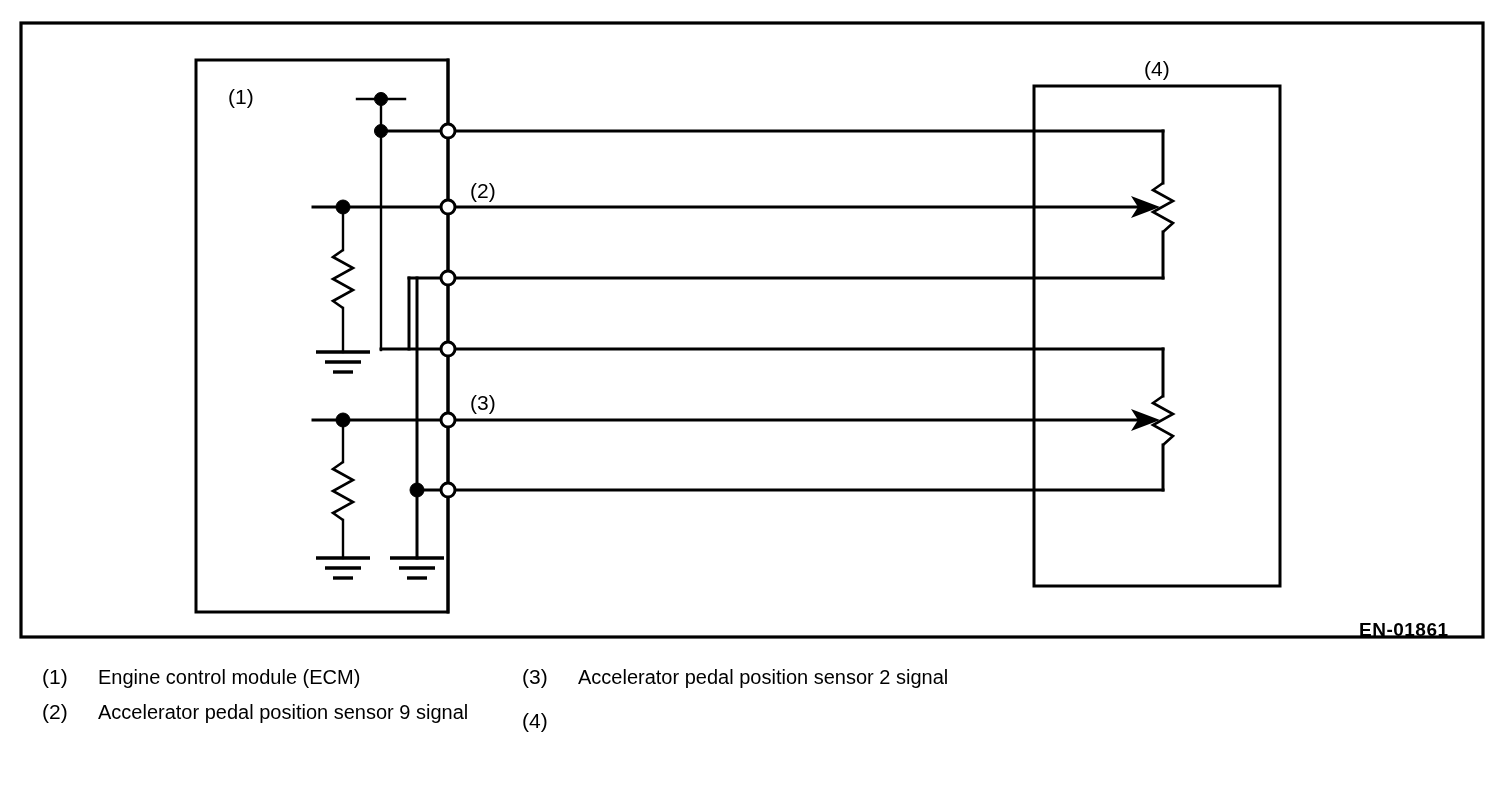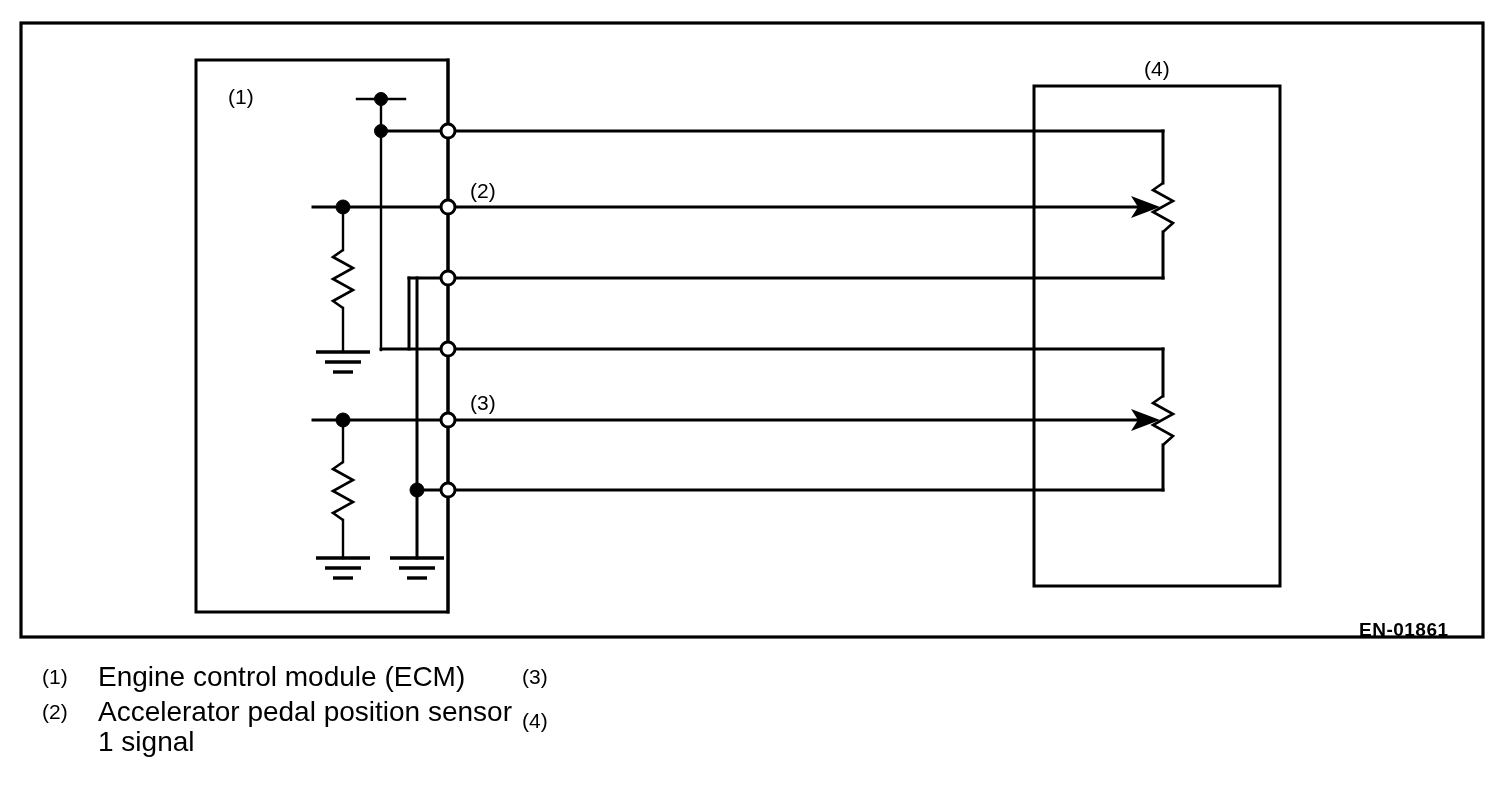--- a/index.html
+++ b/index.html
@@ -70,21 +70,21 @@
     margin-bottom: 5px;
   }
   .legend-num {
     width: 56px;
     flex: 0 0 56px;
     font-size: 21px;
     line-height: 30px;
     white-space: nowrap;
   }
   .legend-text {
-    font-size: 28px;
+    font-size: 20px;
     line-height: 30px;
   }
   .legend-row.gap { margin-top: 14px; }
 </style>
 </head>
 <body>
 
 <div id="sheet">
 
   <svg class="diagram" viewBox="0 0 1504 660">
@@ -175,27 +175,28 @@
 
   <div id="legend">
 
     <div class="legend-col left">
       <div class="legend-row">
         <div class="legend-num">(1)</div>
         <div class="legend-text">Engine control module (ECM)</div>
       </div>
       <div class="legend-row">
         <div class="legend-num">(2)</div>
-        <div class="legend-text">Accelerator pedal position sensor 1 signal</div>
+        <div class="legend-text">Accelerator pedal position sensor 9 signal</div>
       </div>
     </div>
 
     <div class="legend-col right">
       <div class="legend-row">
         <div class="legend-num">(3)</div>
+        <div class="legend-text">Accelerator pedal position sensor 2 signal</div>
       </div>
       <div class="legend-row gap">
         <div class="legend-num">(4)</div>
       </div>
     </div>
 
   </div>
 
 </div>
 

